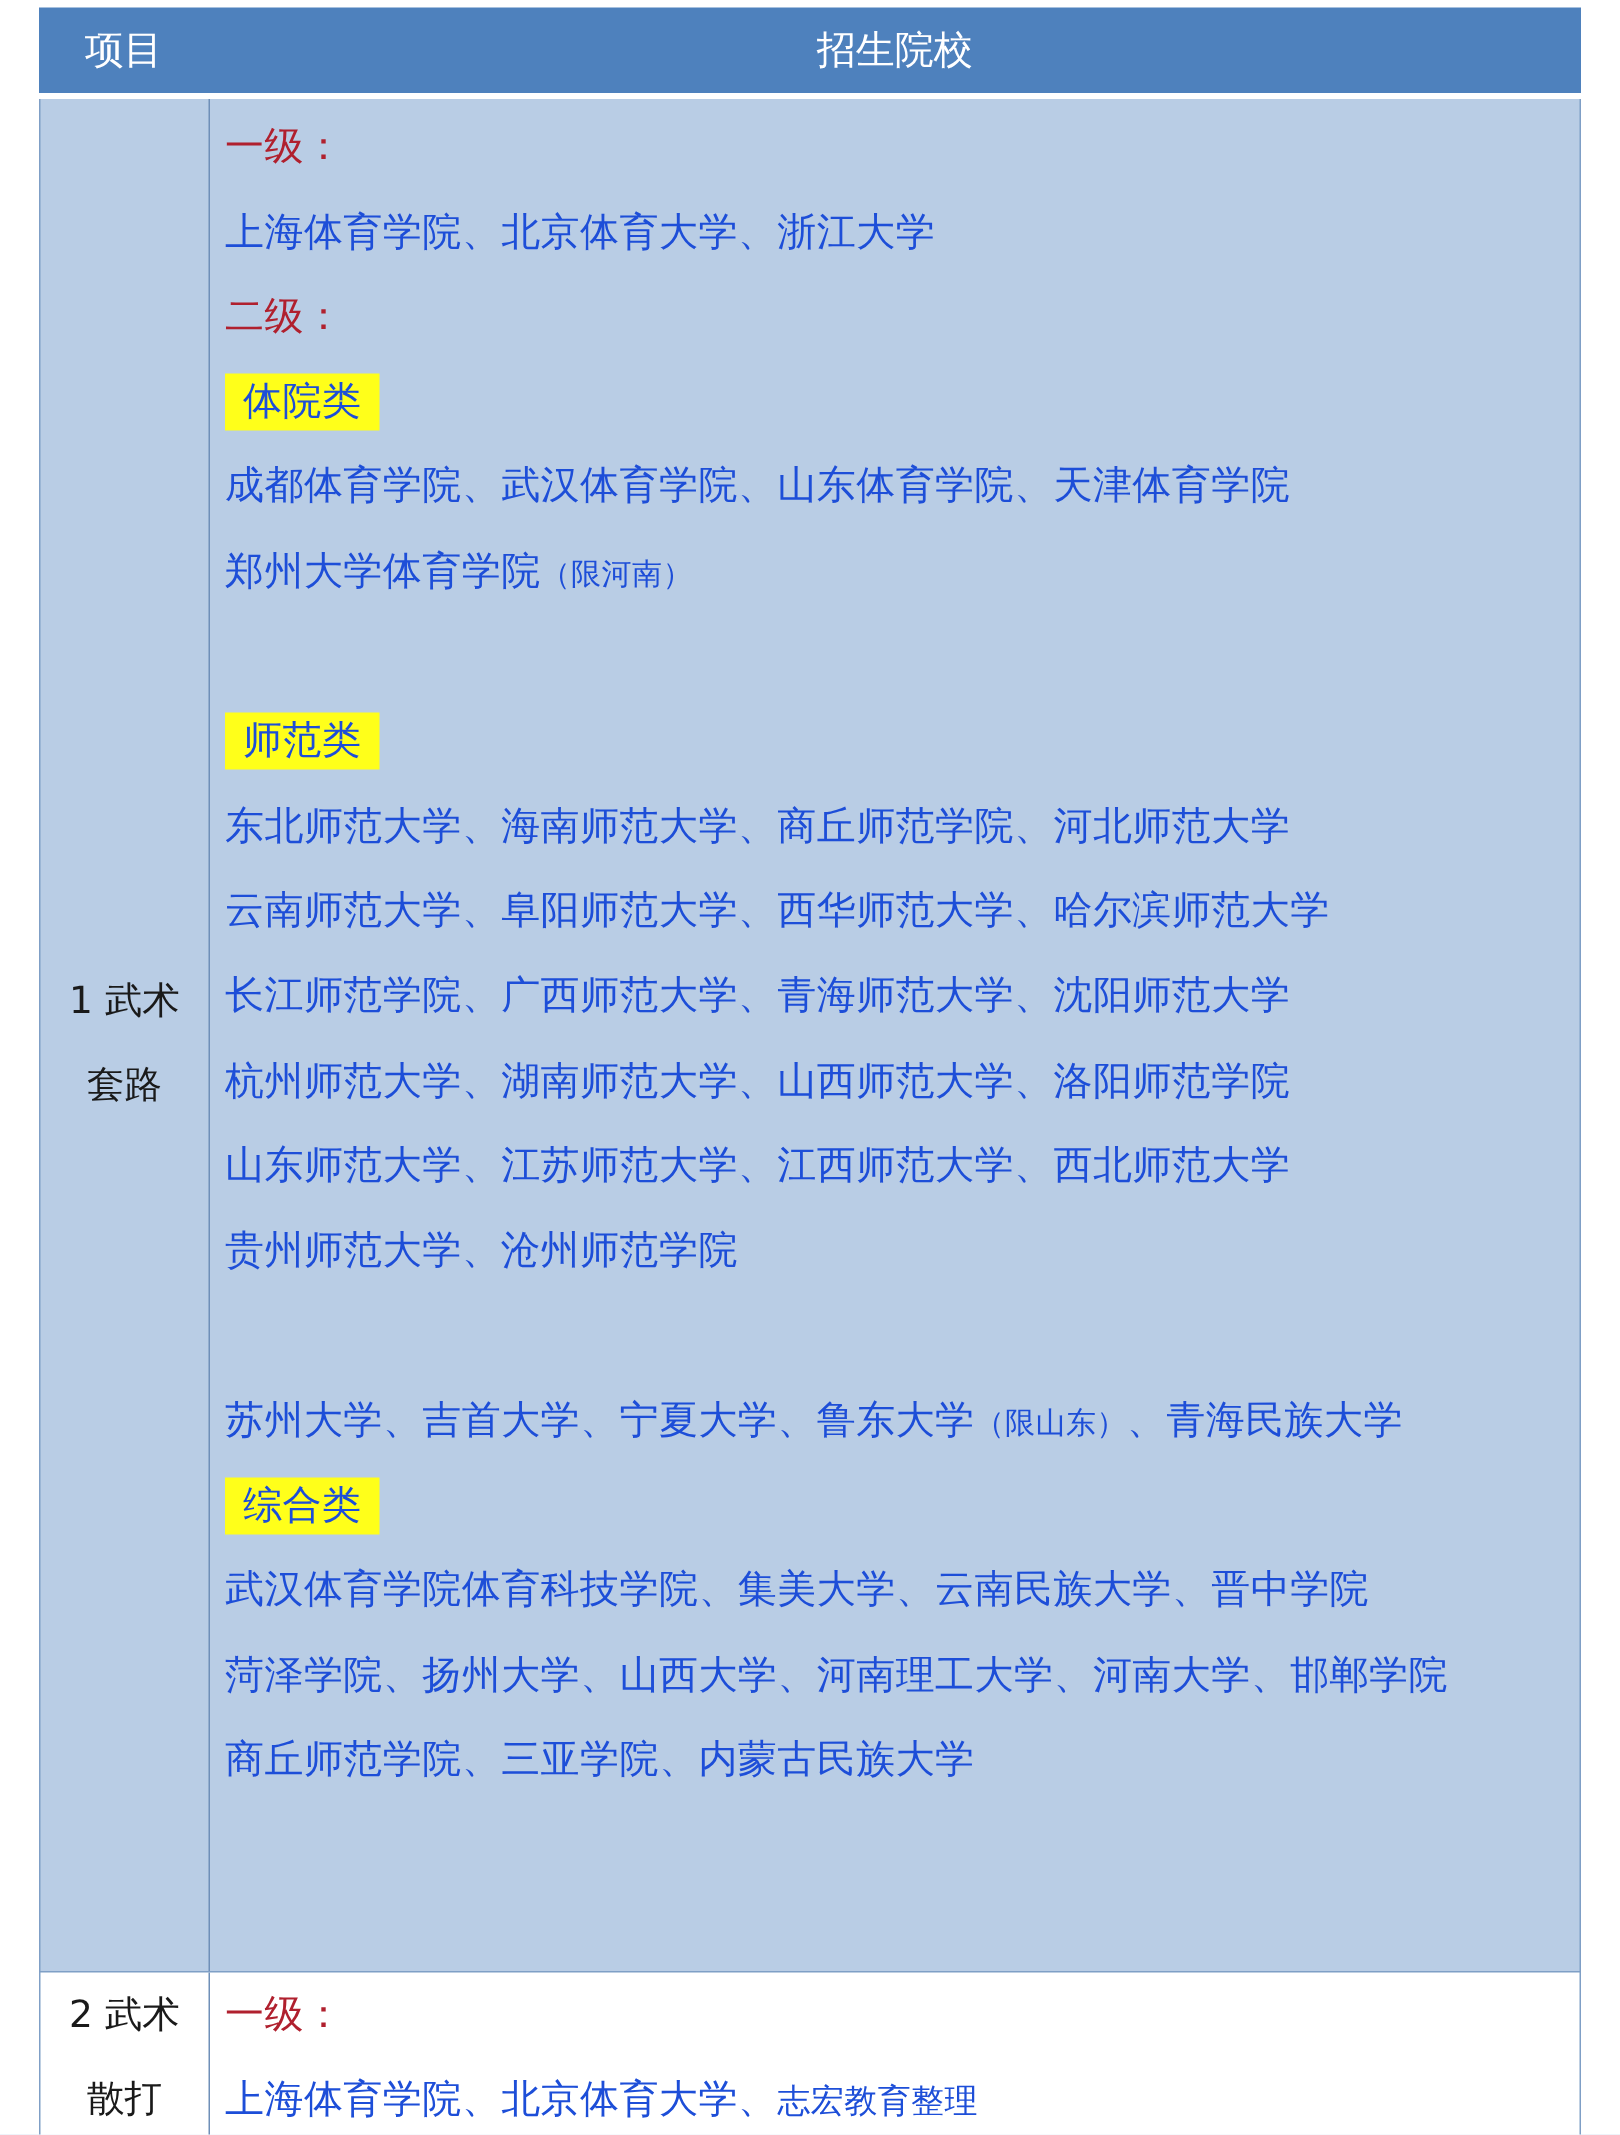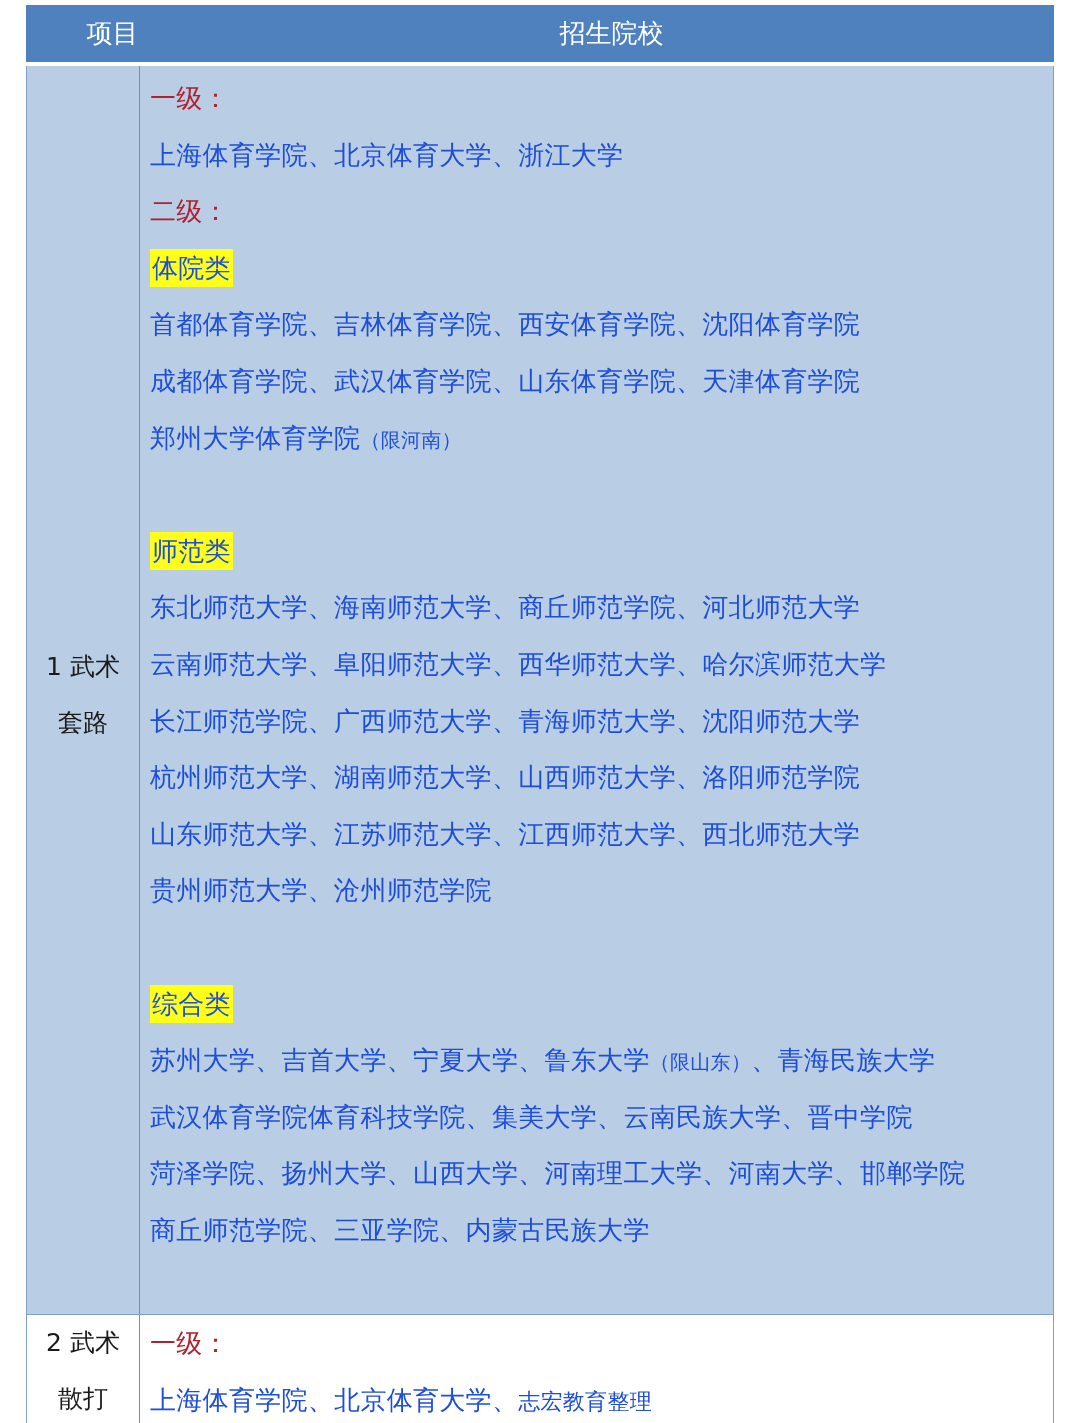--- a/index.html
+++ b/index.html
@@ -7,42 +7,42 @@
     width: 1080px; height: 1423px; position: relative; overflow: hidden;
     font-family: "DejaVu Sans", "Liberation Sans", sans-serif;
   }
   .table {
     position: absolute; left: 26px; top: 5px; width: 1028px;
   }
   .header {
     height: 57px; background: #4e81bd; color: #ffffff;
     display: flex; align-items: center; font-size: 26px;
   }
-  .header .c1 { width: 113px; text-align: center; padding-left: 30px; }
+  .header .c1 { width: 113px; text-align: center; }
   .header .c2 { flex: 1; text-align: center; }
   .gap { height: 4px; background: #ffffff; }
   .row1 {
     display: flex; background: #b9cde5;
     border-left: 1px solid #7f9fc6; border-right: 1px solid #7f9fc6;
     height: 1248px;
   }
   .row1 .left, .row2 .left {
     width: 112px; border-right: 1.5px solid #6f8fb8;
     display: flex; flex-direction: column; justify-content: center; align-items: center;
     font-size: 25px; color: #1a1a1a; line-height: 56px;
   }
   .row1 .left { padding-top: 10px; }
   .right { flex: 1; padding-left: 10px; padding-top: 4px; }
   .line {
     height: 56.6px; line-height: 56.6px; font-size: 26px; color: #1d4ed8;
     white-space: nowrap; letter-spacing: 0.3px;
   }
   .level { color: #b0202e; font-weight: normal; }
   .cat span {
-    background: #ffff1a; padding: 4px 2px; line-height: 40px;
+    background: #ffff1a; padding: 4px 12px; line-height: 40px;
   }
   .blank { height: 56.6px; }
   .small { font-size: 20px; }
   .row2 {
     display: flex; background: #ffffff;
     border-top: 1.5px solid #7f9fc6;
     border-left: 1px solid #7f9fc6; border-right: 1px solid #7f9fc6;
     height: 120px;
   }
   .row2 .left { justify-content: flex-start; padding-top: 0px; }
@@ -62,36 +62,35 @@
     <div class="left">
       <div>1 武术</div>
       <div>套路</div>
     </div>
     <div class="right">
       <div class="line level">一级：</div>
       <div class="line">上海体育学院、北京体育大学、浙江大学</div>
       <div class="line level">二级：</div>
 
       <div class="line cat"><span>体院类</span></div>
-      <div class="line">首都体育学院、吉林体育学院、西安体育学院、沈阳体育学院</div>
       <div class="line">成都体育学院、武汉体育学院、山东体育学院、天津体育学院</div>
       <div class="line"><span>郑州大学体育学院</span><span class="small">（限河南）</span></div>
       <div class="blank"></div>
 
       <div class="line cat"><span>师范类</span></div>
       <div class="line">东北师范大学、海南师范大学、商丘师范学院、河北师范大学</div>
       <div class="line">云南师范大学、阜阳师范大学、西华师范大学、哈尔滨师范大学</div>
       <div class="line">长江师范学院、广西师范大学、青海师范大学、沈阳师范大学</div>
       <div class="line">杭州师范大学、湖南师范大学、山西师范大学、洛阳师范学院</div>
       <div class="line">山东师范大学、江苏师范大学、江西师范大学、西北师范大学</div>
       <div class="line">贵州师范大学、沧州师范学院</div>
       <div class="blank"></div>
 
+      <div class="line"><span>苏州大学、吉首大学、宁夏大学、鲁东大学</span><span class="small">（限山东）</span><span>、青海民族大学</span></div>
       <div class="line cat"><span>综合类</span></div>
-      <div class="line"><span>苏州大学、吉首大学、宁夏大学、鲁东大学</span><span class="small">（限山东）</span><span>、青海民族大学</span></div>
       <div class="line">武汉体育学院体育科技学院、集美大学、云南民族大学、晋中学院</div>
       <div class="line">菏泽学院、扬州大学、山西大学、河南理工大学、河南大学、邯郸学院</div>
       <div class="line">商丘师范学院、三亚学院、内蒙古民族大学</div>
     </div>
   </div>
 
   <div class="row2">
     <div class="left">
       <div>2 武术</div>
       <div>散打</div>

